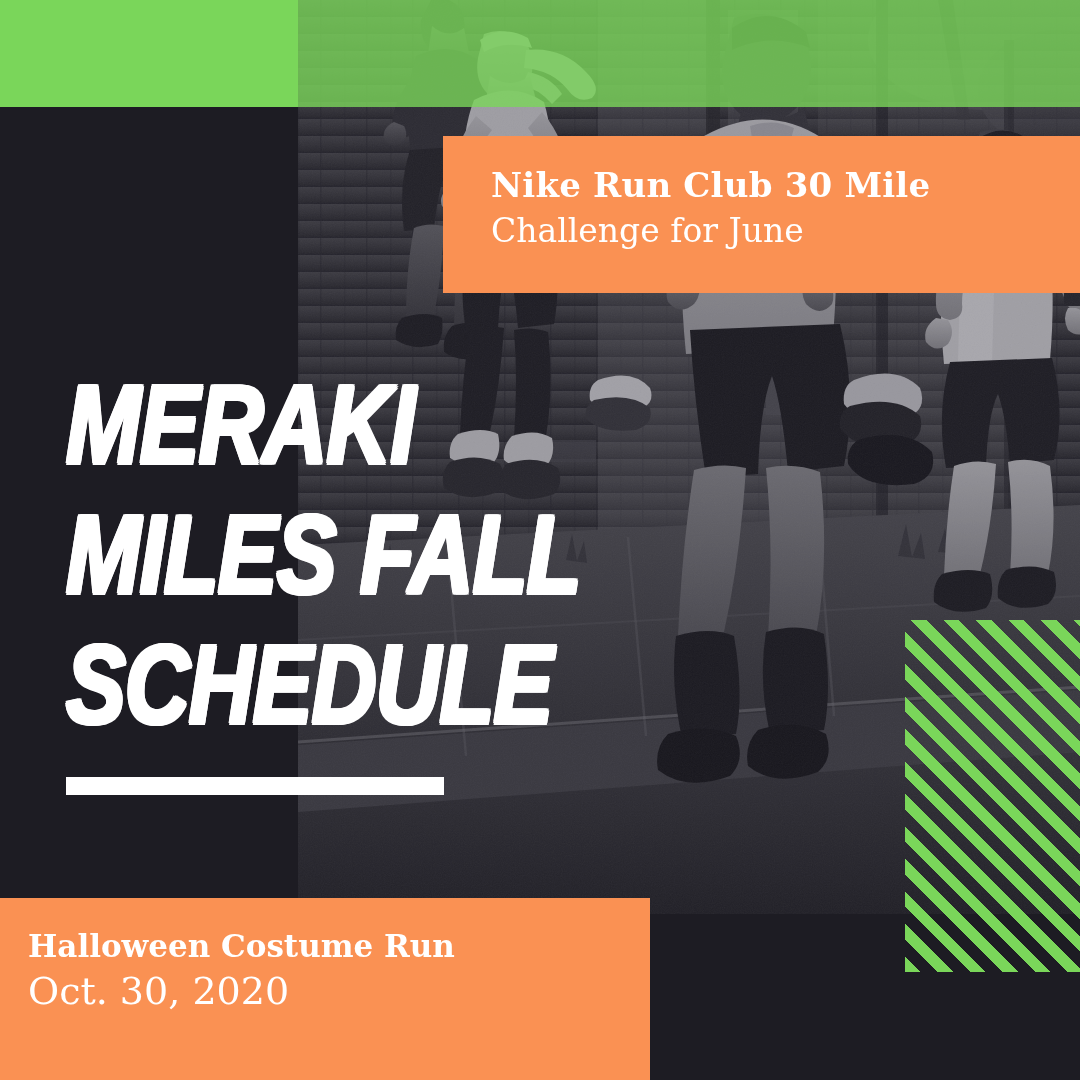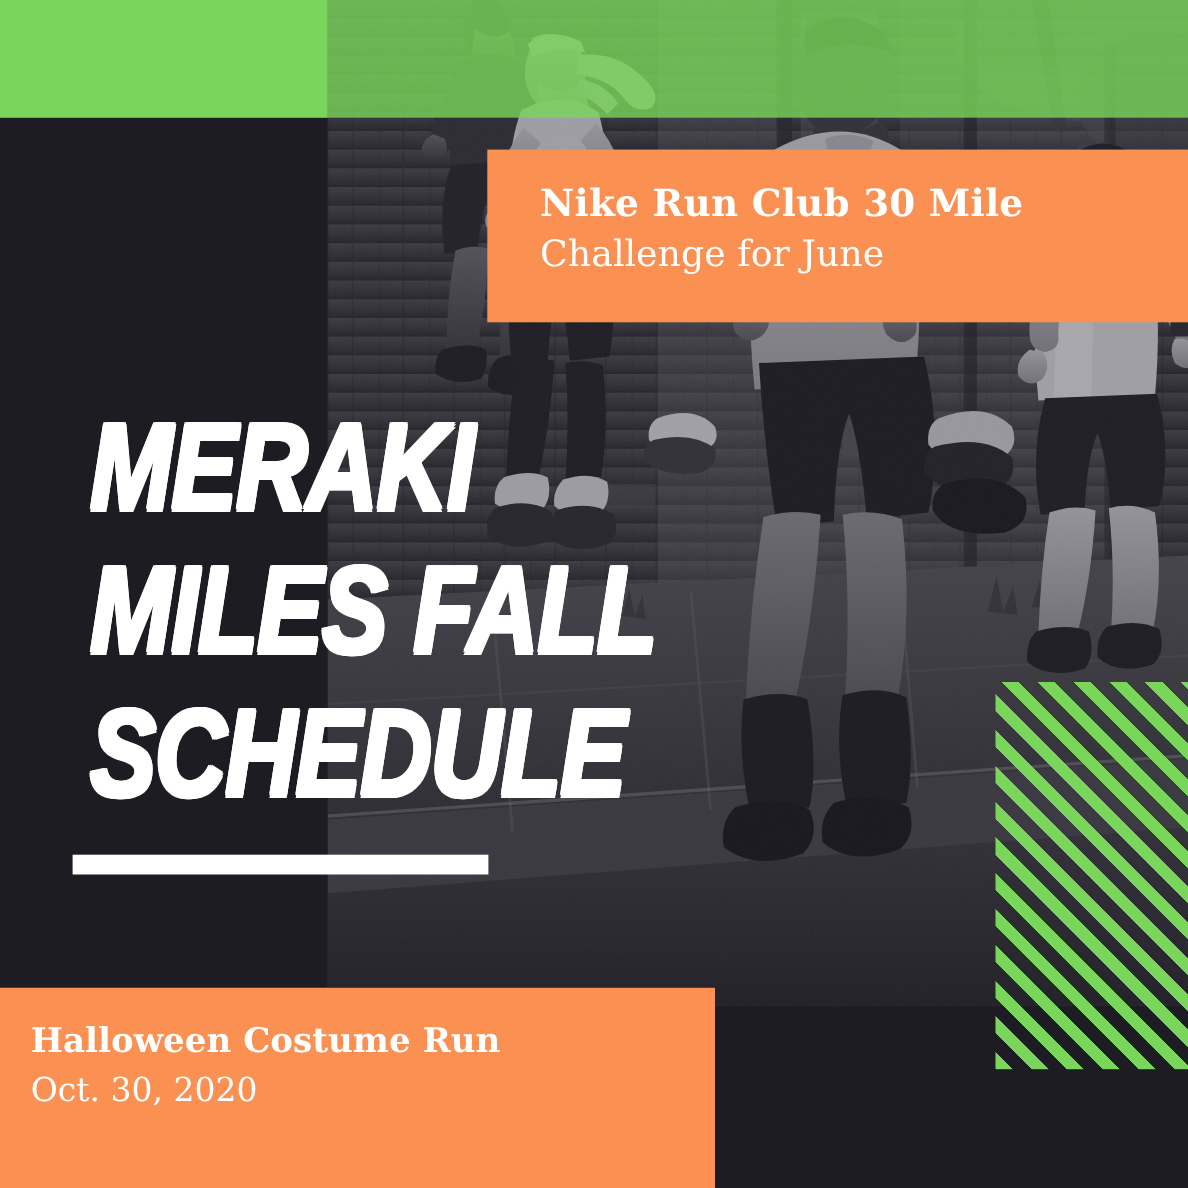--- a/index.html
+++ b/index.html
@@ -5,21 +5,21 @@
   html,body{margin:0;padding:0;}
   body{
     width:1080px;height:1080px;
     background:#1d1c23;
     font-family:"Liberation Serif", serif;
     overflow:hidden;
   }
   #poster{
     position:relative;
     width:1080px;height:1080px;
-    background:#a21caf;
+    background:#b91c1c;
     overflow:hidden;
   }
 
   
   .photo{
     position:absolute;
     left:298px; top:0; width:782px; height:914px;
     overflow:hidden;
     background:#2e2e32;
   }
@@ -89,30 +89,30 @@
     font-weight:700;
     font-size:31px;
     line-height:45px;
     color:#ffffff;
     white-space:nowrap;
   }
   .orange-bottom .b2,
   .orange-bottom .b3{
     font-family:"DejaVu Serif", serif;
     font-weight:400;
-    font-size:30px;
+    font-size:38px;
     line-height:45px;
     color:#ffffff;
     white-space:nowrap;
   }
 
   
   .title-block{
     position:absolute;
-    left:82px; top:360px; width:520px;
+    left:66px; top:360px; width:520px;
   }
   .title-line{
     font-family:"Liberation Sans", sans-serif;
     font-weight:700;
     font-style:italic;
     color:#ffffff;
     font-size:112px;
     line-height:130px;
     letter-spacing:-1px;
     transform:scaleX(.80);

